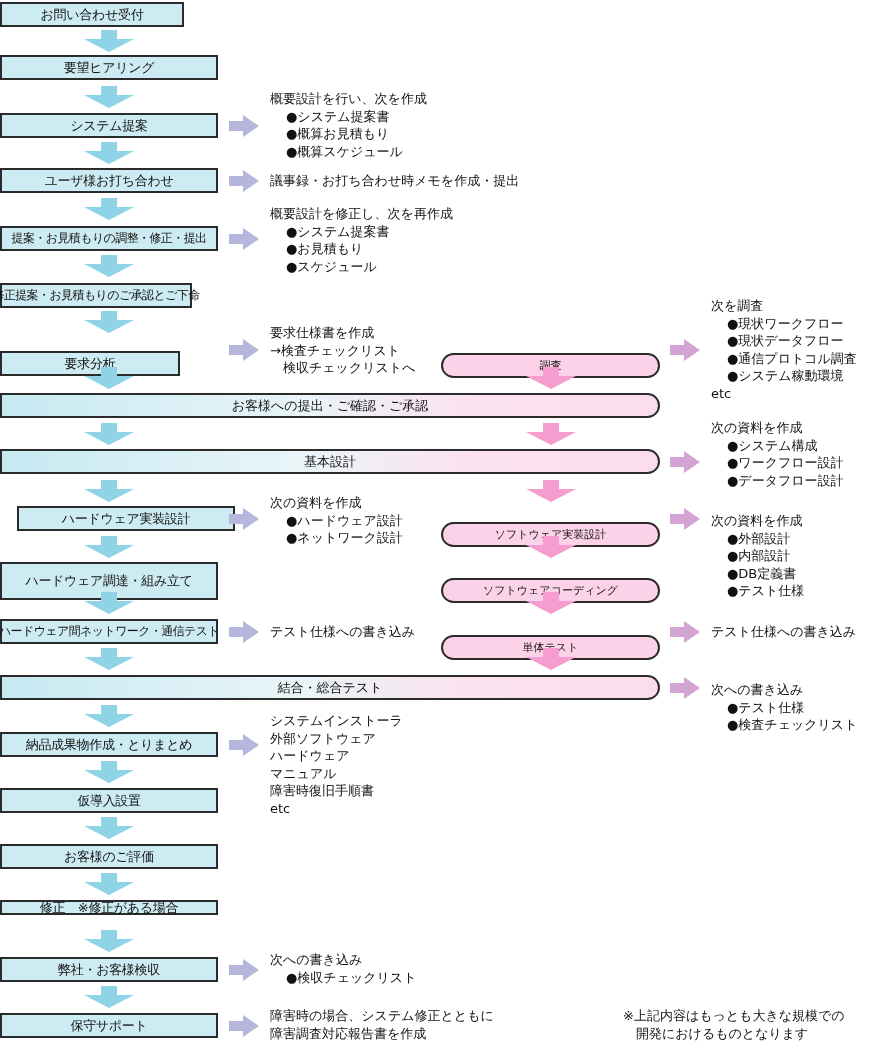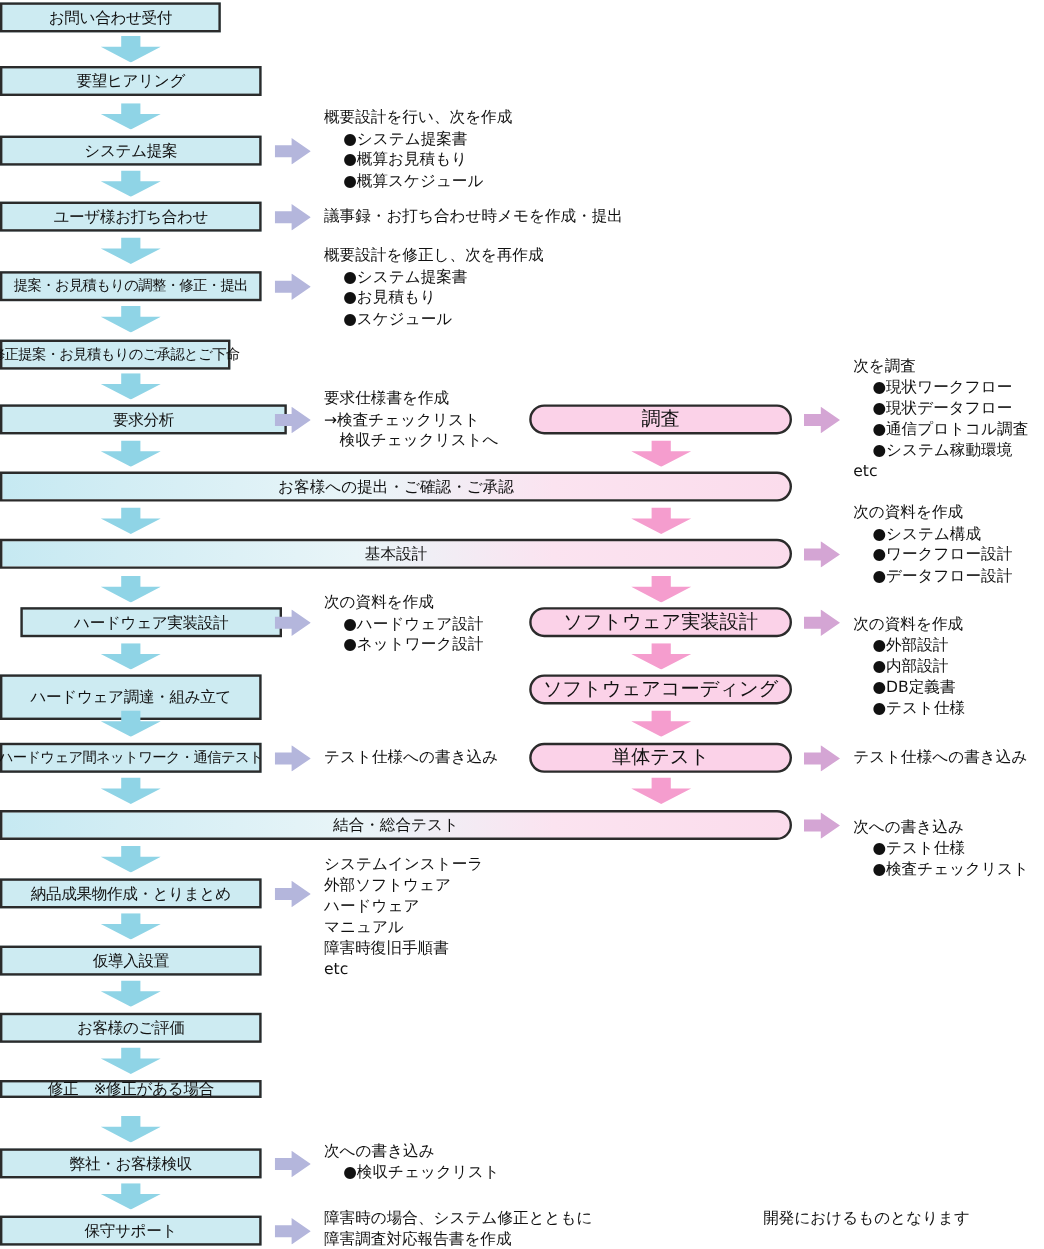--- a/index.html
+++ b/index.html
@@ -7,37 +7,37 @@
            font-family:"DejaVu Sans","Liberation Sans",sans-serif; color:#111; }
     .box { position:absolute; box-sizing:border-box; border:2px solid #2b2b2b;
            background:#cdebf2; font-size:13px; display:flex; align-items:center;
            justify-content:center; white-space:nowrap; letter-spacing:-0.3px; }
     .box.small { font-size:12px; letter-spacing:-0.6px; }
     .wide { position:absolute; box-sizing:border-box; border:2px solid #2b2b2b;
             border-radius:0 14px 14px 0;
             background:linear-gradient(to right,#c6e9f2 0%,#e9f5f8 45%,#fbe3f0 70%,#fbdcec 100%);
             font-size:13px; display:flex; align-items:center; justify-content:center; white-space:nowrap; }
     .pill { position:absolute; box-sizing:border-box; border:2px solid #2b2b2b; border-radius:14px;
-            background:#fbd2e8; font-size:16px; display:flex; align-items:center; justify-content:center; white-space:nowrap; }
+            background:#fbd2e8; font-size:11px; display:flex; align-items:center; justify-content:center; white-space:nowrap;margin-top:16px; }
     .down { position:absolute; width:50px; height:22px; }
     .right { position:absolute; width:30px; height:22px; }
     .note { position:absolute; font-size:13px; line-height:17.5px; white-space:nowrap; }
     .note .b { padding-left:16px; display:block; }
     .note .l { display:block; }
   </style>
 </head>
 <body>
 
 <div class="box" style="left:0;top:2px;width:184px;height:25px;">お問い合わせ受付</div>
 <div class="box" style="left:0;top:55px;width:218px;height:25px;">要望ヒアリング</div>
 <div class="box" style="left:0;top:113px;width:218px;height:25px;">システム提案</div>
 <div class="box" style="left:0;top:168px;width:218px;height:25px;">ユーザ様お打ち合わせ</div>
 <div class="box small" style="left:0;top:226px;width:218px;height:25px;">提案・お見積もりの調整・修正・提出</div>
 <div class="box small" style="left:0;top:283px;width:192px;height:25px;">修正提案・お見積もりのご承認とご下命</div>
-<div class="box" style="left:0;top:337px;width:239px;height:25px;">要求分析</div>
+<div class="box" style="left:0;top:351px;width:180px;height:25px;">要求分析</div>
 <div class="wide" style="left:0;top:393px;width:660px;height:25px;">お客様への提出・ご確認・ご承認</div>
 <div class="wide" style="left:0;top:449px;width:660px;height:25px;">基本設計</div>
 <div class="box" style="left:0;top:506px;width:218px;height:25px;margin-left:17px;">ハードウェア実装設計</div>
 <div class="box" style="left:0;top:562px;width:218px;height:38px;">ハードウェア調達・組み立て</div>
 <div class="box small" style="left:0;top:619px;width:218px;height:25px;">ハードウェア間ネットワーク・通信テスト</div>
 <div class="wide" style="left:0;top:675px;width:660px;height:25px;">結合・総合テスト</div>
 <div class="box" style="left:0;top:732px;width:218px;height:25px;">納品成果物作成・とりまとめ</div>
 <div class="box" style="left:0;top:788px;width:218px;height:25px;">仮導入設置</div>
 <div class="box" style="left:0;top:844px;width:218px;height:25px;">お客様のご評価</div>
 <div class="box" style="left:0;top:900px;width:218px;height:15px;">修正　※修正がある場合</div>
@@ -248,14 +248,15 @@
   <span class="l">次への書き込み</span>
   <span class="b">●検収チェックリスト</span>
 </div>
 
 <div class="note" style="left:270px;top:1007px;">
   <span class="l">障害時の場合、システム修正とともに</span>
   <span class="l">障害調査対応報告書を作成</span>
 </div>
 
 <div class="note" style="left:623px;top:1007px;">
+  <span class="l">※上記内容はもっとも大きな規模での</span>
   <span class="l">　開発におけるものとなります</span>
 </div>
 
 </body></html>

